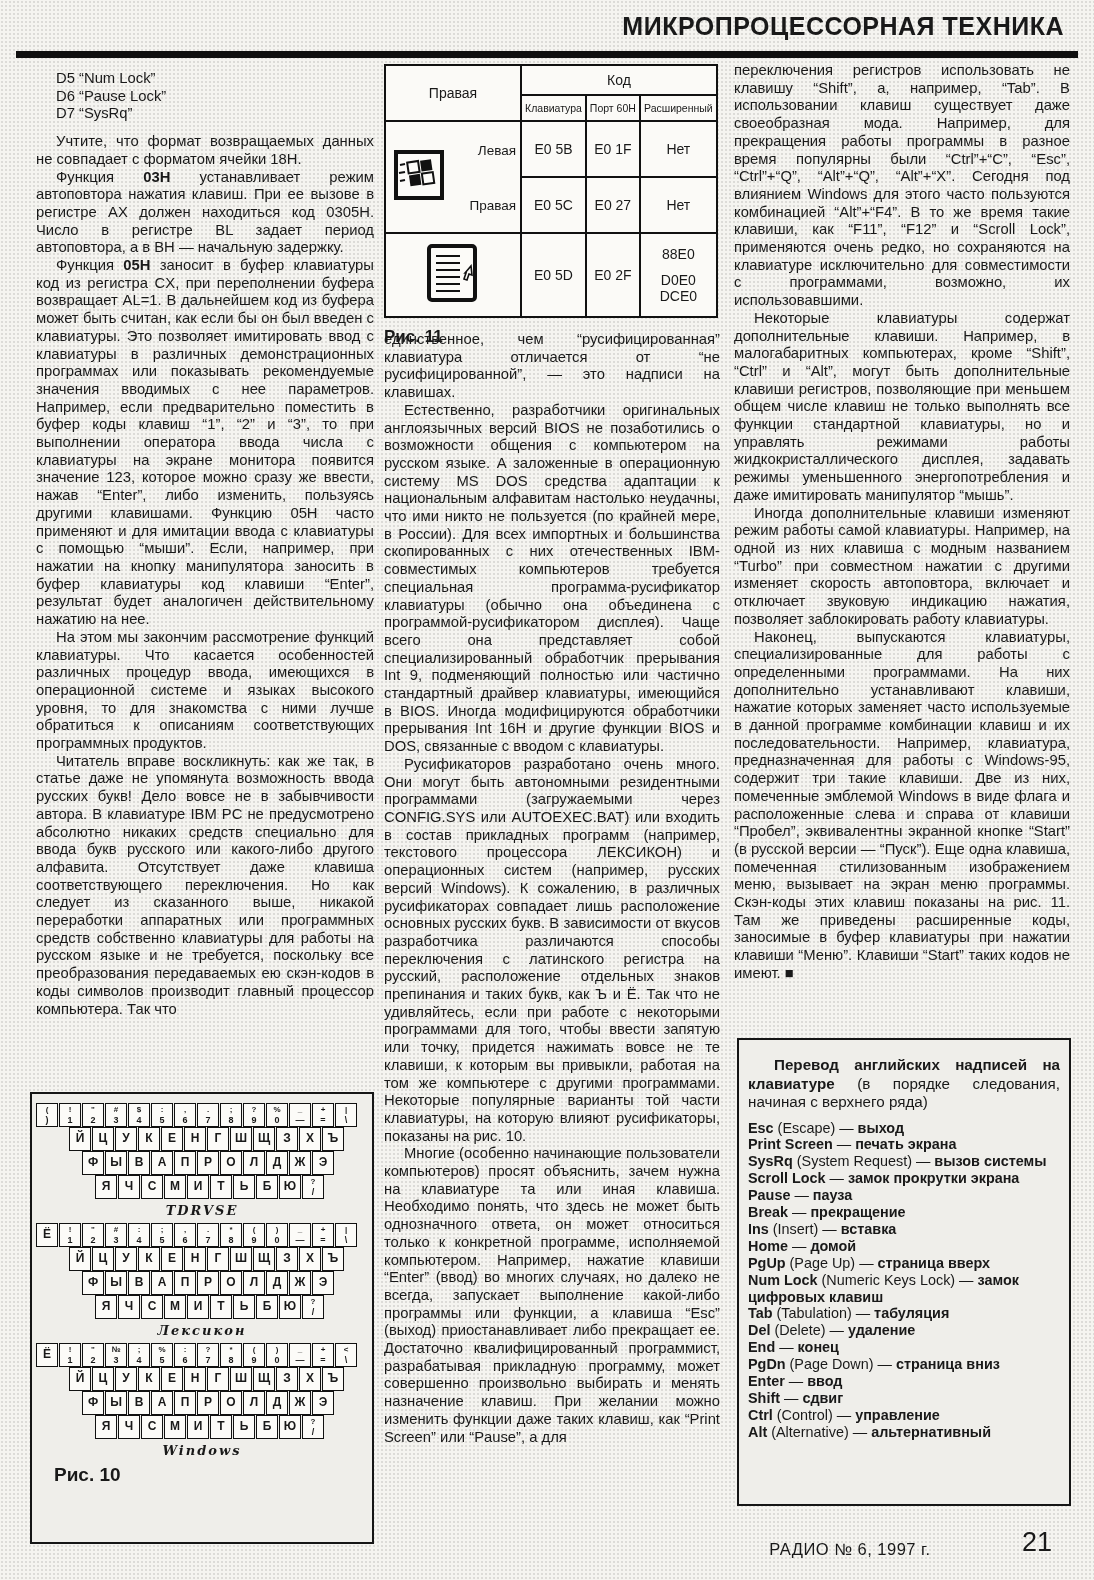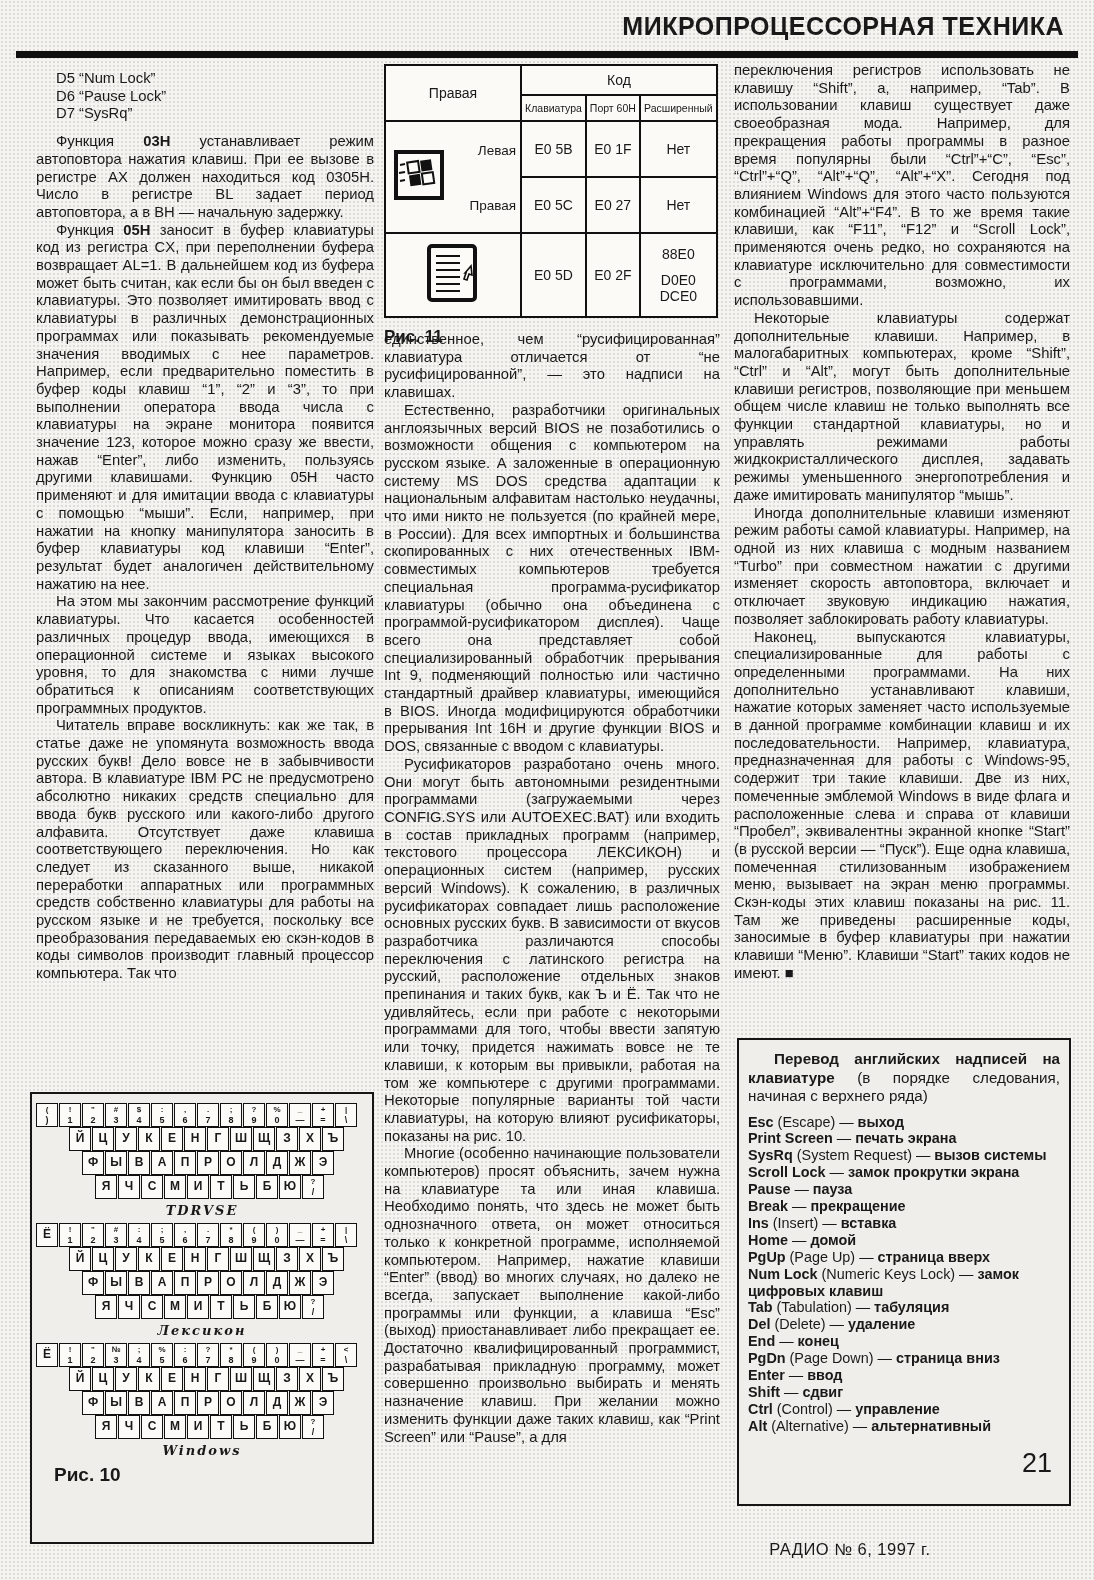--- a/index.html
+++ b/index.html
@@ -52,47 +52,48 @@
   .key2{line-height:normal;}
   .key2 .kt,.key2 .kb2{display:block;font-style:normal;line-height:10px;}
   .key2 .kt{font-size:8px;margin-top:1px;}
   .key2 .kb2{font-size:9px;font-weight:bold;}
   .kb-label{text-align:center;font-family:"DejaVu Serif",serif;font-style:italic;font-weight:bold;
             font-size:13px;letter-spacing:2px;margin:3px 0 6px 0;}
   .f10cap{font-weight:bold;font-size:19px;margin:2px 0 6px 18px;}
 
   
   #glossary{position:absolute;left:737px;top:1038px;width:334px;height:468px;border:2px solid #151515;
-            box-sizing:border-box;padding:10px 9px;background:#efeeea;}
+            box-sizing:border-box;padding:16px 9px;background:#efeeea;}
   .gl-title{font-size:15.2px;line-height:18.5px;text-align:justify;text-indent:26px;margin:0 0 8px 0;}
   .gl-entry{font-size:14.4px;line-height:16.9px;text-align:left;}
 
   
   .ft-journal{position:absolute;top:1540px;left:700px;width:300px;text-align:center;
               font-size:16.5px;letter-spacing:.5px;}
-  .ft-page{position:absolute;top:1448px;left:1022px;font-size:27px;text-align:center;}
+  .ft-page{position:absolute;top:1527px;left:1022px;font-size:27px;text-align:center;}
   b{font-weight:bold;}
 </style>
 </head>
 <body>
 
 <div class="page speck">
 
   <div class="hdr-title">МИКРОПРОЦЕССОРНАЯ ТЕХНИКА</div>
   <div class="hdr-rule"></div>
 
   <div id="col1" class="textcol">
     <div id="keylines">
 
     <div class="keyline">D5 “Num Lock”</div>
         <div class="keyline">D6 “Pause Lock”</div>
         <div class="keyline">D7 “SysRq”</div>
       </div>
     <div>
 
+    <p>Учтите, что формат возвращаемых данных не совпадает с форматом ячейки 18H.</p>
         <p>Функция <b>03H</b> устанавливает режим автоповтора нажатия клавиш. При ее вызове в регистре AX должен находиться код 0305H. Число в регистре BL задает период автоповтора, а в BH — начальную задержку.</p>
         <p>Функция <b>05H</b> заносит в буфер клавиатуры код из регистра CX, при переполнении буфера возвращает AL=1. В дальнейшем код из буфера может быть считан, как если бы он был введен с клавиатуры. Это позволяет имитировать ввод с клавиатуры в различных демонстрационных программах или показывать рекомендуемые значения вводимых с нее параметров. Например, если предварительно поместить в буфер коды клавиш “1”, “2” и “3”, то при выполнении оператора ввода числа с клавиатуры на экране монитора появится значение 123, которое можно сразу же ввести, нажав “Enter”, либо изменить, пользуясь другими клавишами. Функцию 05H часто применяют и для имитации ввода с клавиатуры с помощью “мыши”. Если, например, при нажатии на кнопку манипулятора заносить в буфер клавиатуры код клавиши “Enter”, результат будет аналогичен действительному нажатию на нее.</p>
         <p>На этом мы закончим рассмотрение функций клавиатуры. Что касается особенностей различных процедур ввода, имеющихся в операционной системе и языках высокого уровня, то для знакомства с ними лучше обратиться к описаниям соответствующих программных продуктов.</p>
         <p>Читатель вправе воскликнуть: как же так, в статье даже не упомянута возможность ввода русских букв! Дело вовсе не в забывчивости автора. В клавиатуре IBM PC не предусмотрено абсолютно никаких средств специально для ввода букв русского или какого-либо другого алфавита. Отсутствует даже клавиша соответствующего переключения. Но как следует из сказанного выше, никакой переработки аппаратных или программных средств собственно клавиатуры для работы на русском языке и не требуется, поскольку все преобразования передаваемых ею скэн-кодов в коды символов производит главный процессор компьютера. Так что</p>
       </div>
   </div>
 
   <div id="fig11">
     <table class="f11">
       <tbody>

